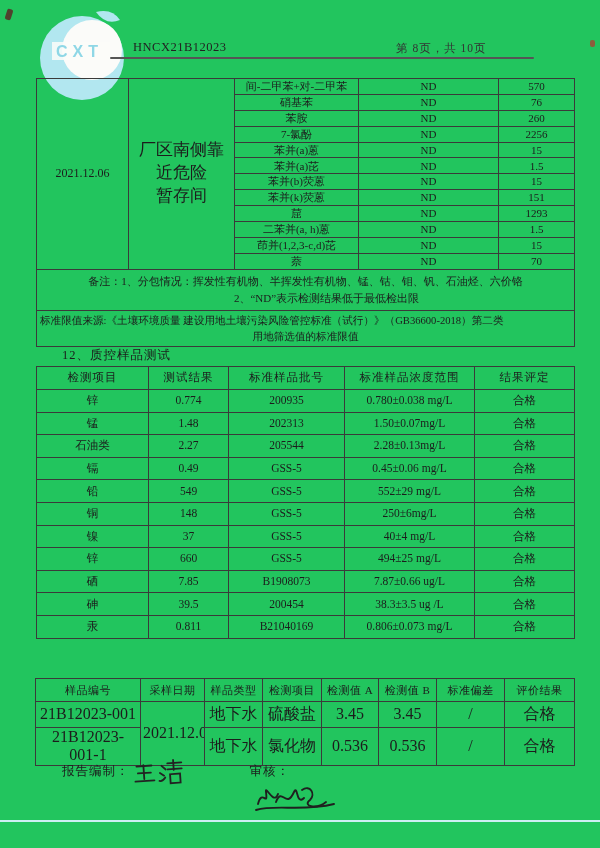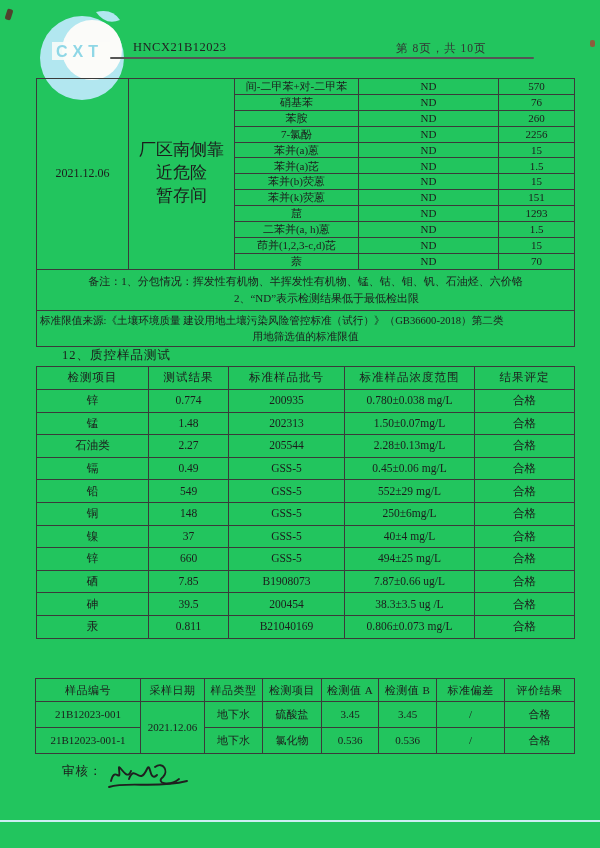--- a/index.html
+++ b/index.html
@@ -60,32 +60,32 @@
   }
   .sec12{top:347px;}
   .sec13{top:659px;}
   
   .tbl2{top:366px;}
   .tbl2 th{height:22px;font-size:11.5px;letter-spacing:1px;}
   .tbl2 td{height:21.6px;font-size:11.5px;}
   
   .tbl3{top:678px;left:35px;width:539px;}
   .tbl3 th{height:22px;font-size:11px;letter-spacing:.5px;}
-  .tbl3 td{height:25px;font-size:11px;}
+  .tbl3 td{height:25px;font-size:16px;}
   
   .footer{
     position:absolute;left:62px;top:757px;width:480px;
     font-size:12.5px;letter-spacing:1px;
     display:flex;align-items:flex-start;
   }
   .sig-group{display:flex;align-items:flex-start;}
   .sig-label{padding-top:6px;white-space:nowrap;}
   .sig{margin-left:2px;}
   .g1{margin-right:64px;}
-  .g2{margin-right:40px;}
+  .g2{margin-right:40px;flex-direction:column;}
   .bottom-line{
     position:absolute;left:0;top:820px;width:600px;height:2px;
     background:#cdeff3;
   }
 </style>
 </head>
 <body>
 
 <div class="page">
 
@@ -331,20 +331,38 @@
           <td>氯化物</td>
           <td>0.536</td>
           <td>0.536</td>
           <td>/</td>
           <td>合格</td>
         </tr>
       </tbody>
   </table>
 
   <div class="footer">
+    <div class="sig-group g1">
+      <span class="sig-label">报告编制：</span>
+      <svg class="sig" width="54" height="34" viewBox="0 0 54 34">
+        <g stroke="#222" stroke-width="1.8" fill="none" stroke-linecap="round" transform="rotate(-4 27 17)">
+          <path d="M5 8 h15"></path>
+            <path d="M6 15 h13"></path>
+            <path d="M12 7 v14"></path>
+            <path d="M3 23 h19"></path>
+          <path d="M30 9 l4 4"></path>
+            <path d="M28 16 l4 3"></path>
+            <path d="M27 24 q3 1 6 -3"></path>
+          <path d="M36 7 h14"></path>
+            <path d="M42 4 v10"></path>
+            <path d="M36 13 h14"></path>
+          <path d="M38 18 h10 v9 h-10 z"></path>
+        </g>
+      </svg>
+    </div>
     <div class="sig-group g2">
       <span class="sig-label">审核：</span>
       <svg class="sig" width="86" height="40" viewBox="0 0 86 40">
         <g stroke="#1f1f1f" stroke-width="1.9" fill="none" stroke-linecap="round">
           <path d="M6 24 C10 8 16 28 14 12 C13 4 22 26 26 14"></path>
           <path d="M24 22 C30 6 34 30 42 12 C46 4 44 26 52 18"></path>
           <path d="M50 10 C58 4 64 14 58 20 C50 26 64 30 74 22"></path>
           <path d="M4 30 C24 24 50 32 82 24"></path>
         </g>
       </svg>

